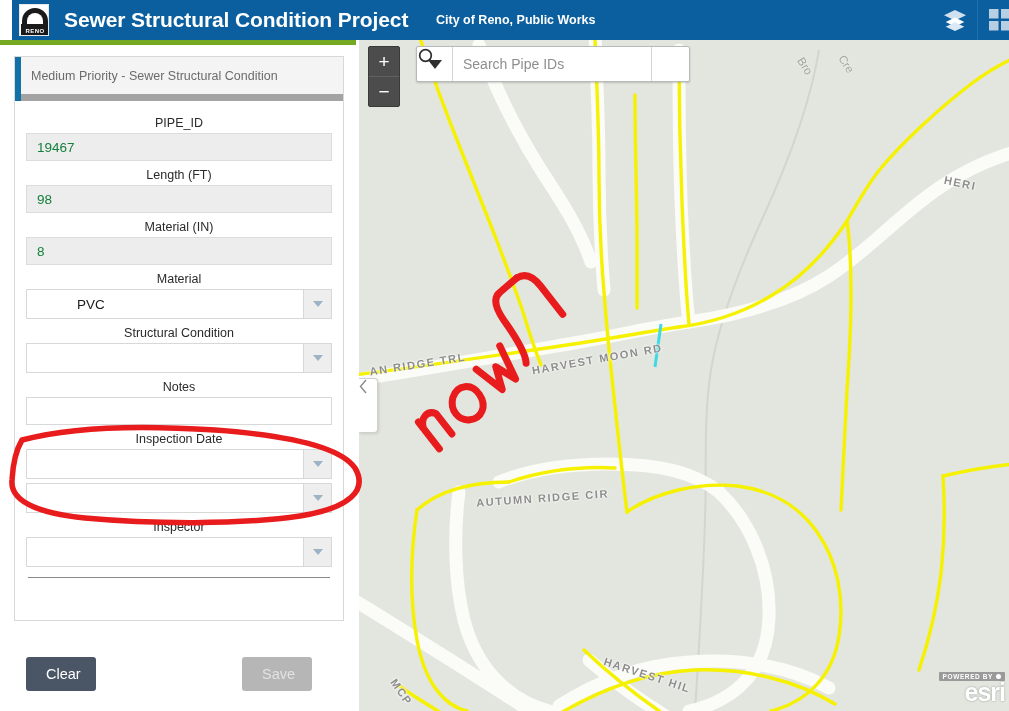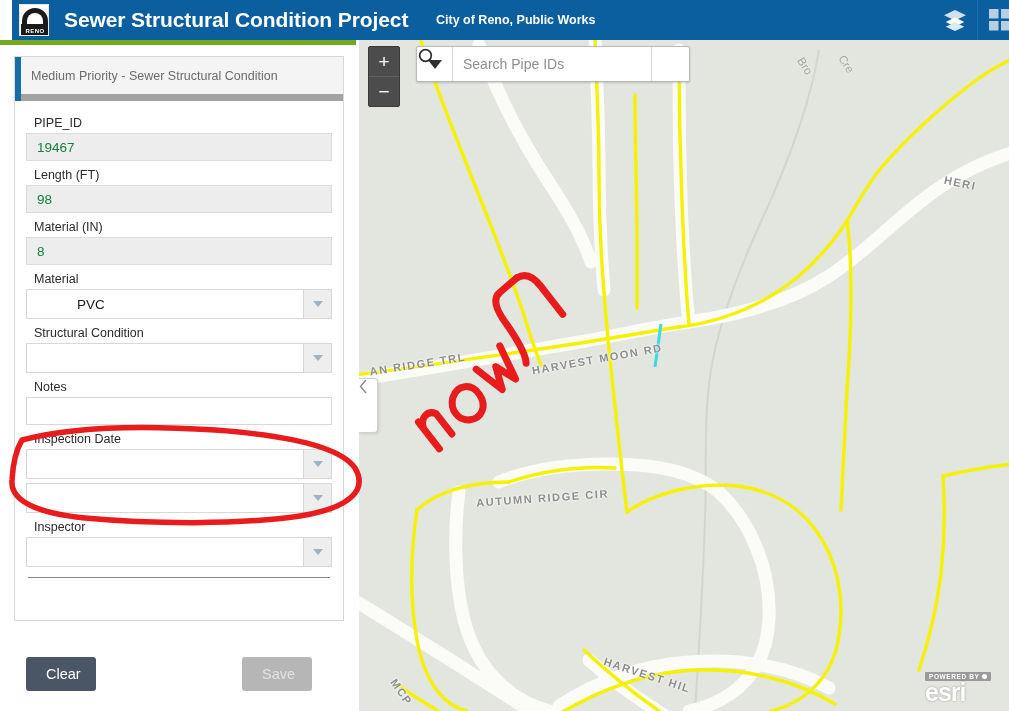--- a/index.html
+++ b/index.html
@@ -86,22 +86,23 @@
   .panel-head-accent {
     position: absolute; left: 0; top: 0; width: 6px; height: 44px; background: #1471a8;
   }
   .panel-head-text {
     margin-left: 16px; font-size: 12.5px; color: #6b6b6b;
     font-family: "Liberation Sans", sans-serif;
   }
   .form { padding: 8px 11px 0 11px; }
   .fld { margin-bottom: 0px; }
   .lbl {
-    font-size: 12.5px; color: #2a2a2a; margin: 7px 0 3px 8px;
+    font-size: 12.5px; color: #2a2a2a; margin: 7px 0 3px 0;
     font-family: "Liberation Sans", sans-serif;
+    text-align: center;
   }
   .inp {
     height: 28px; border: 1px solid #dcdcdc; background: #ededed;
     display: flex; align-items: center; padding-left: 10px;
     font-size: 13.5px; color: #15803d;
   }
   .sel {
     height: 30px; border: 1px solid #d8d8d8; background: #ffffff;
     display: flex; align-items: stretch; padding-left: 40px;
   }
@@ -201,21 +202,21 @@
     position: absolute; left: 0px; top: 338px; width: 19px; height: 55px;
     background: #ffffff; border: 1px solid #d0d0d0; border-left: none;
     border-radius: 0 4px 4px 0;
     display: flex; align-items: center; justify-content: center;
     cursor: pointer; box-shadow: 1px 1px 3px rgba(0,0,0,0.12);
   }
 
   
   .esri {
     position: absolute; right: 4px; bottom: 4px; width: 80px; height: 38px;
-    display: flex; flex-direction: column; align-items: flex-start;
+    display: flex; flex-direction: column; align-items: flex-end;
     justify-content: center; pointer-events: none;
   }
   .esri-top {
     font-size: 6.5px; font-weight: bold; color: #ffffff; letter-spacing: 0.6px;
     background: #9a9a9a; padding: 1px 4px; border-radius: 1px;
     display: flex; align-items: center; gap: 3px;
   }
   .esri-dot { width: 5px; height: 5px; border-radius: 50%; background: #ffffff; }
   .esri-word {
     font-size: 25px; font-weight: bold; color: #ffffff; letter-spacing: -1px;

